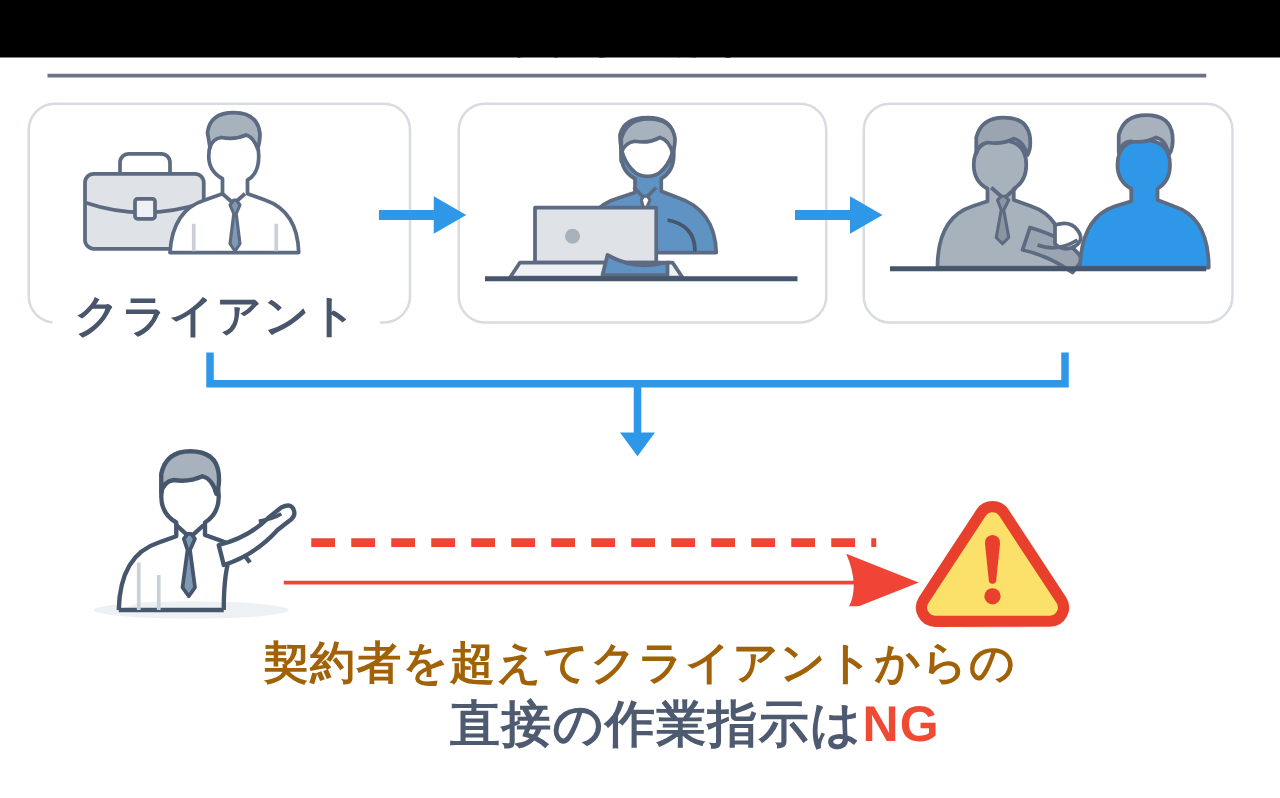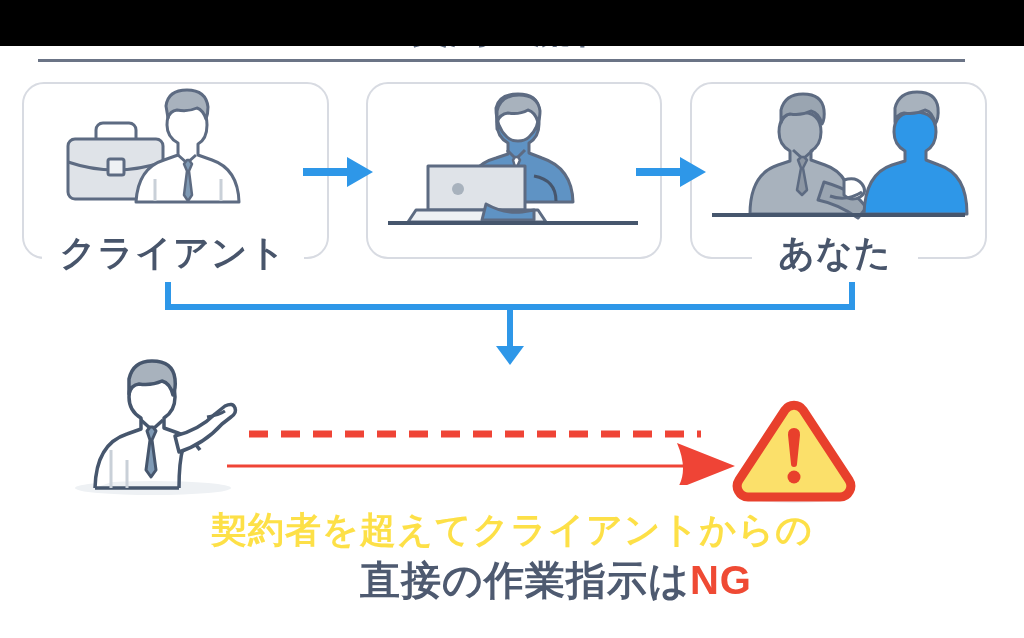--- a/index.html
+++ b/index.html
@@ -111,21 +111,21 @@
   .warning  { position: absolute; left: 728px; top: 398px; width: 132px; height: 108px; z-index: 15; }
 
   
   .caption-1 {
     position: absolute;
     left: 0; top: 506px;
     width: 1024px;
     text-align: center;
     font-size: 36px;
     font-weight: bold;
-    color: #fde047;
+    color: #a16207;
     letter-spacing: 1px;
     z-index: 20;
     white-space: nowrap;
     line-height: 48px;
   }
   .caption-2 {
     position: absolute;
     left: 0; top: 556px;
     width: 1024px;
     text-align: center;
@@ -199,21 +199,20 @@
       <path d="M172 130 q1-40 28-49 l13-4 v-10 q-11-6-11-19 0-20 21-20 21 0 21 20 0 13-10 19 l0 9 13 5 q28 9 28 49 z" fill="#2e97e8" stroke="#5d6b82" stroke-width="3" stroke-linejoin="round"></path>
       <path d="M203 24 q4-16 22-16 19 0 21 16 1 11-3 16 -2-12-10-14 -10 5-21 3 -7 1-9 9 z" fill="#a8b2bd" stroke="#5d6b82" stroke-width="3" stroke-linejoin="round"></path>
 
       <path d="M152 96 q12-4 18 4 6 8-2 13 -9 5-16-2 z" fill="#ffffff" stroke="#5d6b82" stroke-width="3" stroke-linejoin="round"></path>
       <path d="M170 108 q-16 10-32 4" fill="none" stroke="#5d6b82" stroke-width="3"></path>
       <path d="M20 131 h253" stroke="#46566d" stroke-width="4"></path>
     </svg>
   </div>
 
   <div class="card-label label-1">クライアント</div>
-  <div class="card-label label-3">あなた</div>
 
   <svg class="step-arrow arrow-a" viewBox="0 0 72 34">
     <path d="M0 13 h44 v-11 l26 15 -26 15 v-11 h-44 z" fill="#2e97e8"></path>
   </svg>
   <svg class="step-arrow arrow-b" viewBox="0 0 72 34">
     <path d="M0 13 h44 v-11 l26 15 -26 15 v-11 h-44 z" fill="#2e97e8"></path>
   </svg>
 
   <svg class="bracket" viewBox="0 0 720 95">
     <path d="M18 5 v22 h684 v-22" fill="none" stroke="#2e97e8" stroke-width="6" stroke-linecap="square"></path>

